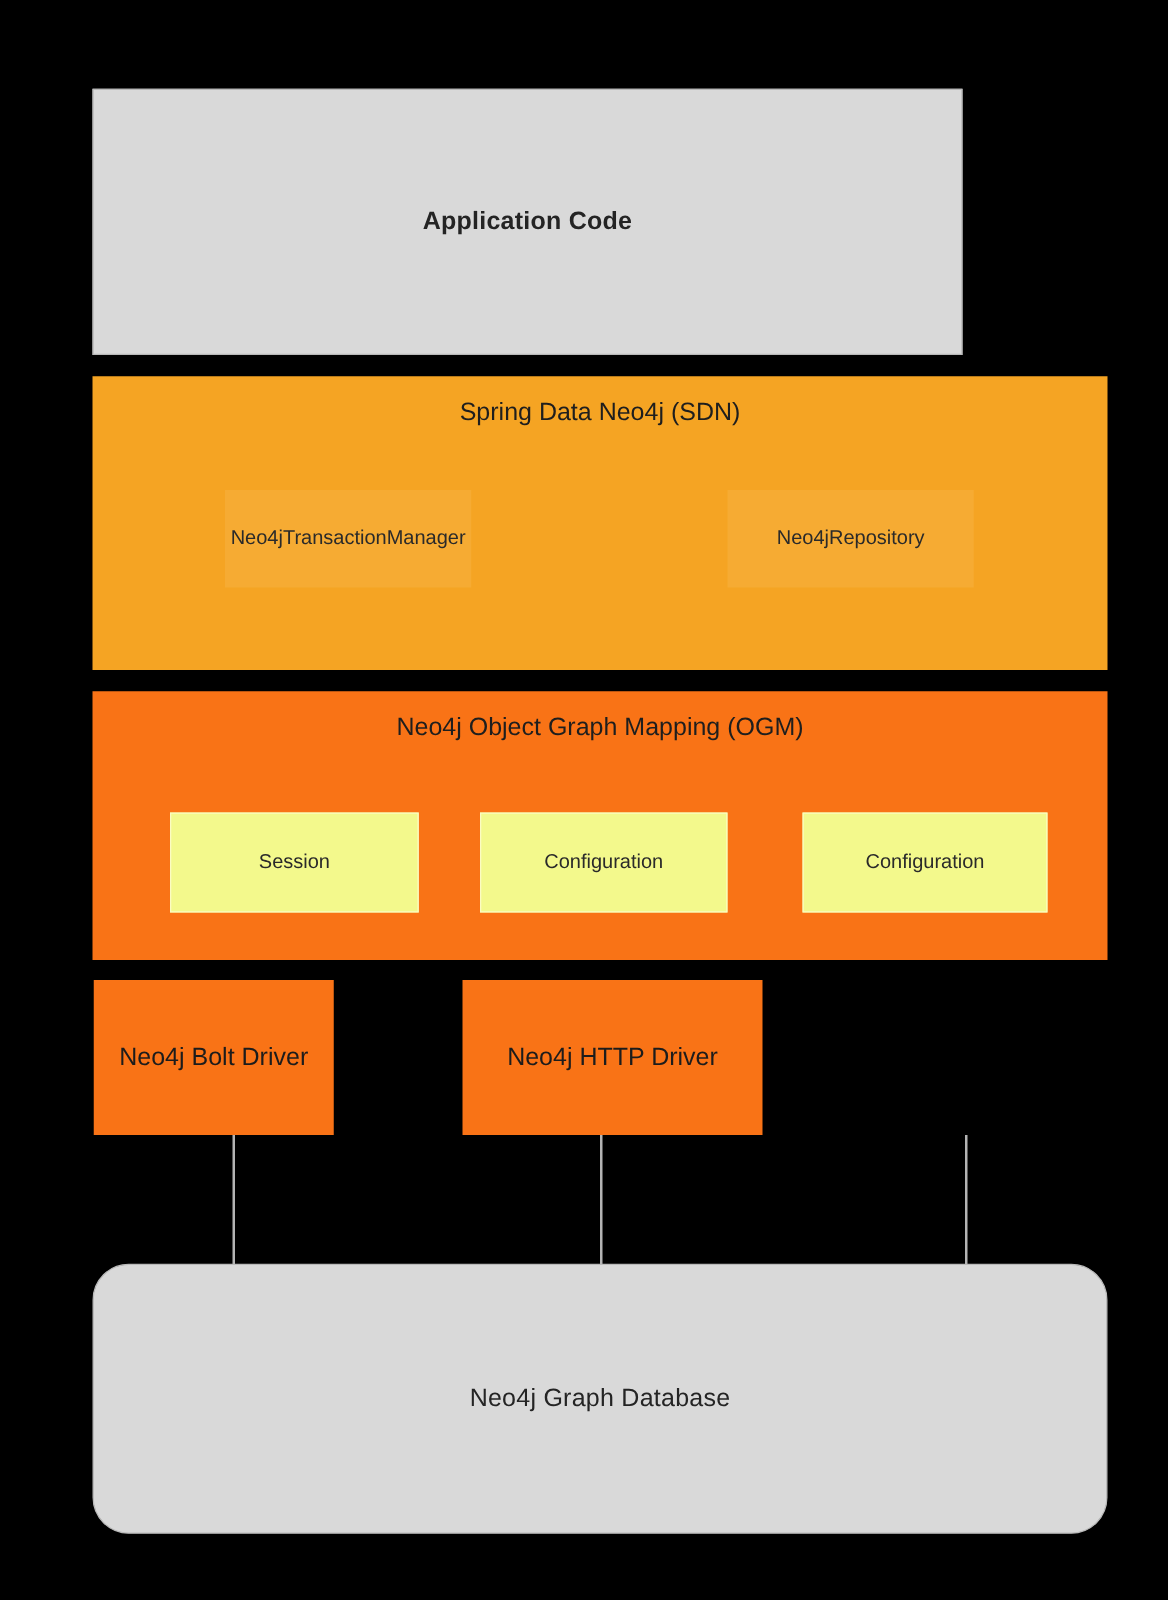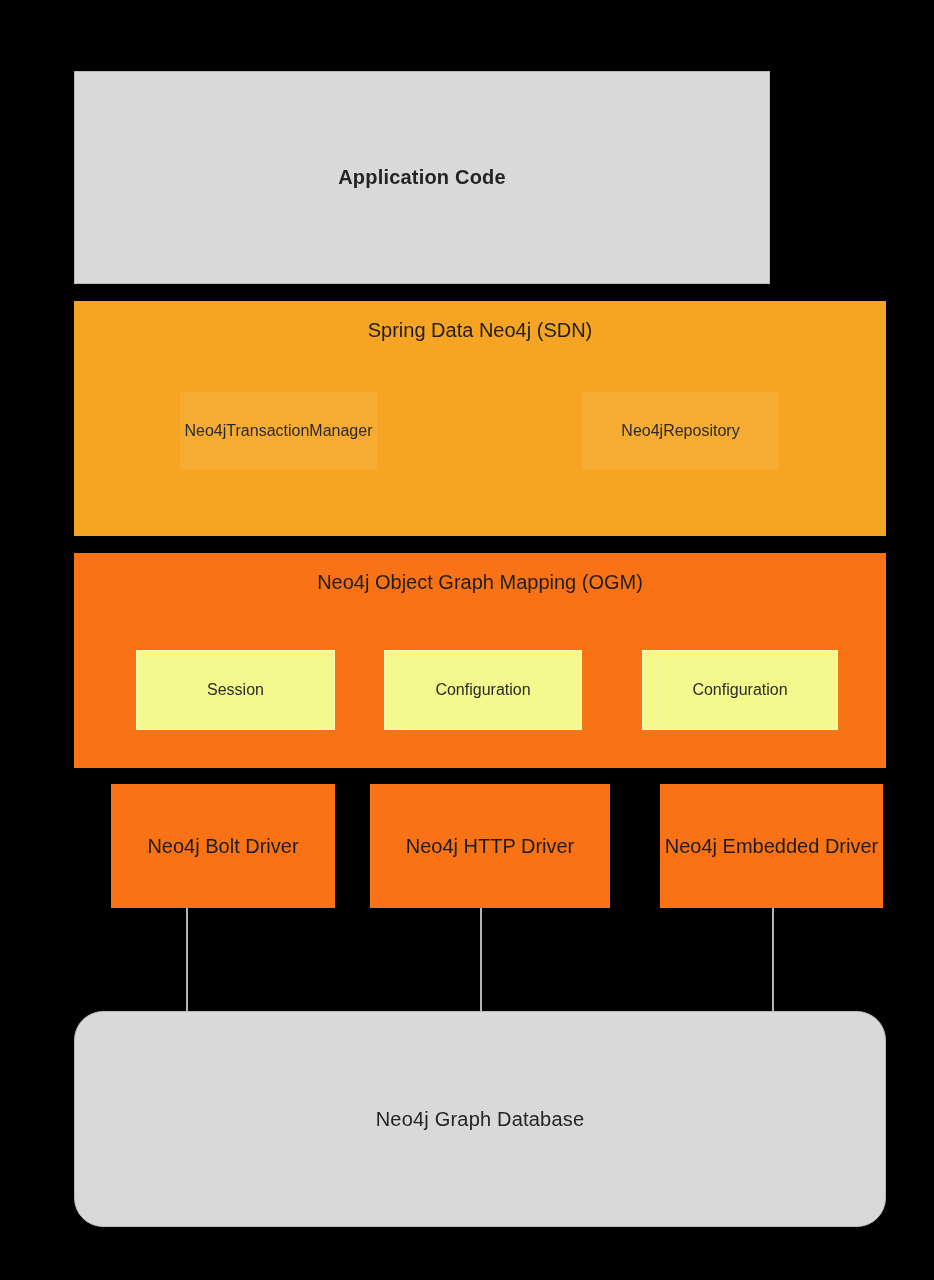--- a/index.html
+++ b/index.html
@@ -83,21 +83,21 @@
   }
   
   .app-box      { left: 74px;  top: 71px;   width: 696px; height: 213px; font-weight: bold; }
   .sdn-box      { left: 74px;  top: 301px;  width: 812px; height: 235px; }
   .inner-txmgr  { left: 106px; }
   .inner-repo   { left: 508px; }
   .ogm-box      { left: 74px;  top: 553px;  width: 812px; height: 215px; }
   .yellow-session        { left: 62px;  width: 199px; }
   .yellow-sessionfactory { left: 310px; width: 198px; }
   .yellow-configuration  { left: 568px; width: 196px; }
-  .driver-bolt     { left: 75px;  width: 224px; margin-left: 36px; }
+  .driver-bolt     { left: 75px;  width: 192px; }
   .driver-http     { left: 370px; width: 240px; }
   .driver-embedded { left: 660px; width: 223px; }
   .connector-bolt     { left: 186px; }
   .connector-http     { left: 480px; }
   .connector-embedded { left: 772px; }
   .db-box       { left: 74px;  top: 1011px; width: 812px; height: 216px; border-radius: 29px; }
 </style>
 </head>
 <body>
 
@@ -129,23 +129,20 @@
       <span>Configuration</span>
     </div>
   </div>
 
   <div class="box green-box driver-box driver-bolt centered">
     <span>Neo4j Bolt Driver</span>
   </div>
   <div class="box green-box driver-box driver-http centered">
     <span>Neo4j HTTP Driver</span>
   </div>
-  <div class="box green-box driver-box driver-embedded centered">
-    <span>Neo4j Embedded Driver</span>
-  </div>
 
   <div class="connector connector-bolt"></div>
   <div class="connector connector-http"></div>
   <div class="connector connector-embedded"></div>
 
   <div class="box gray-box db-box centered">
     <span class="big-label">Neo4j Graph Database</span>
   </div>
 
 </div>

